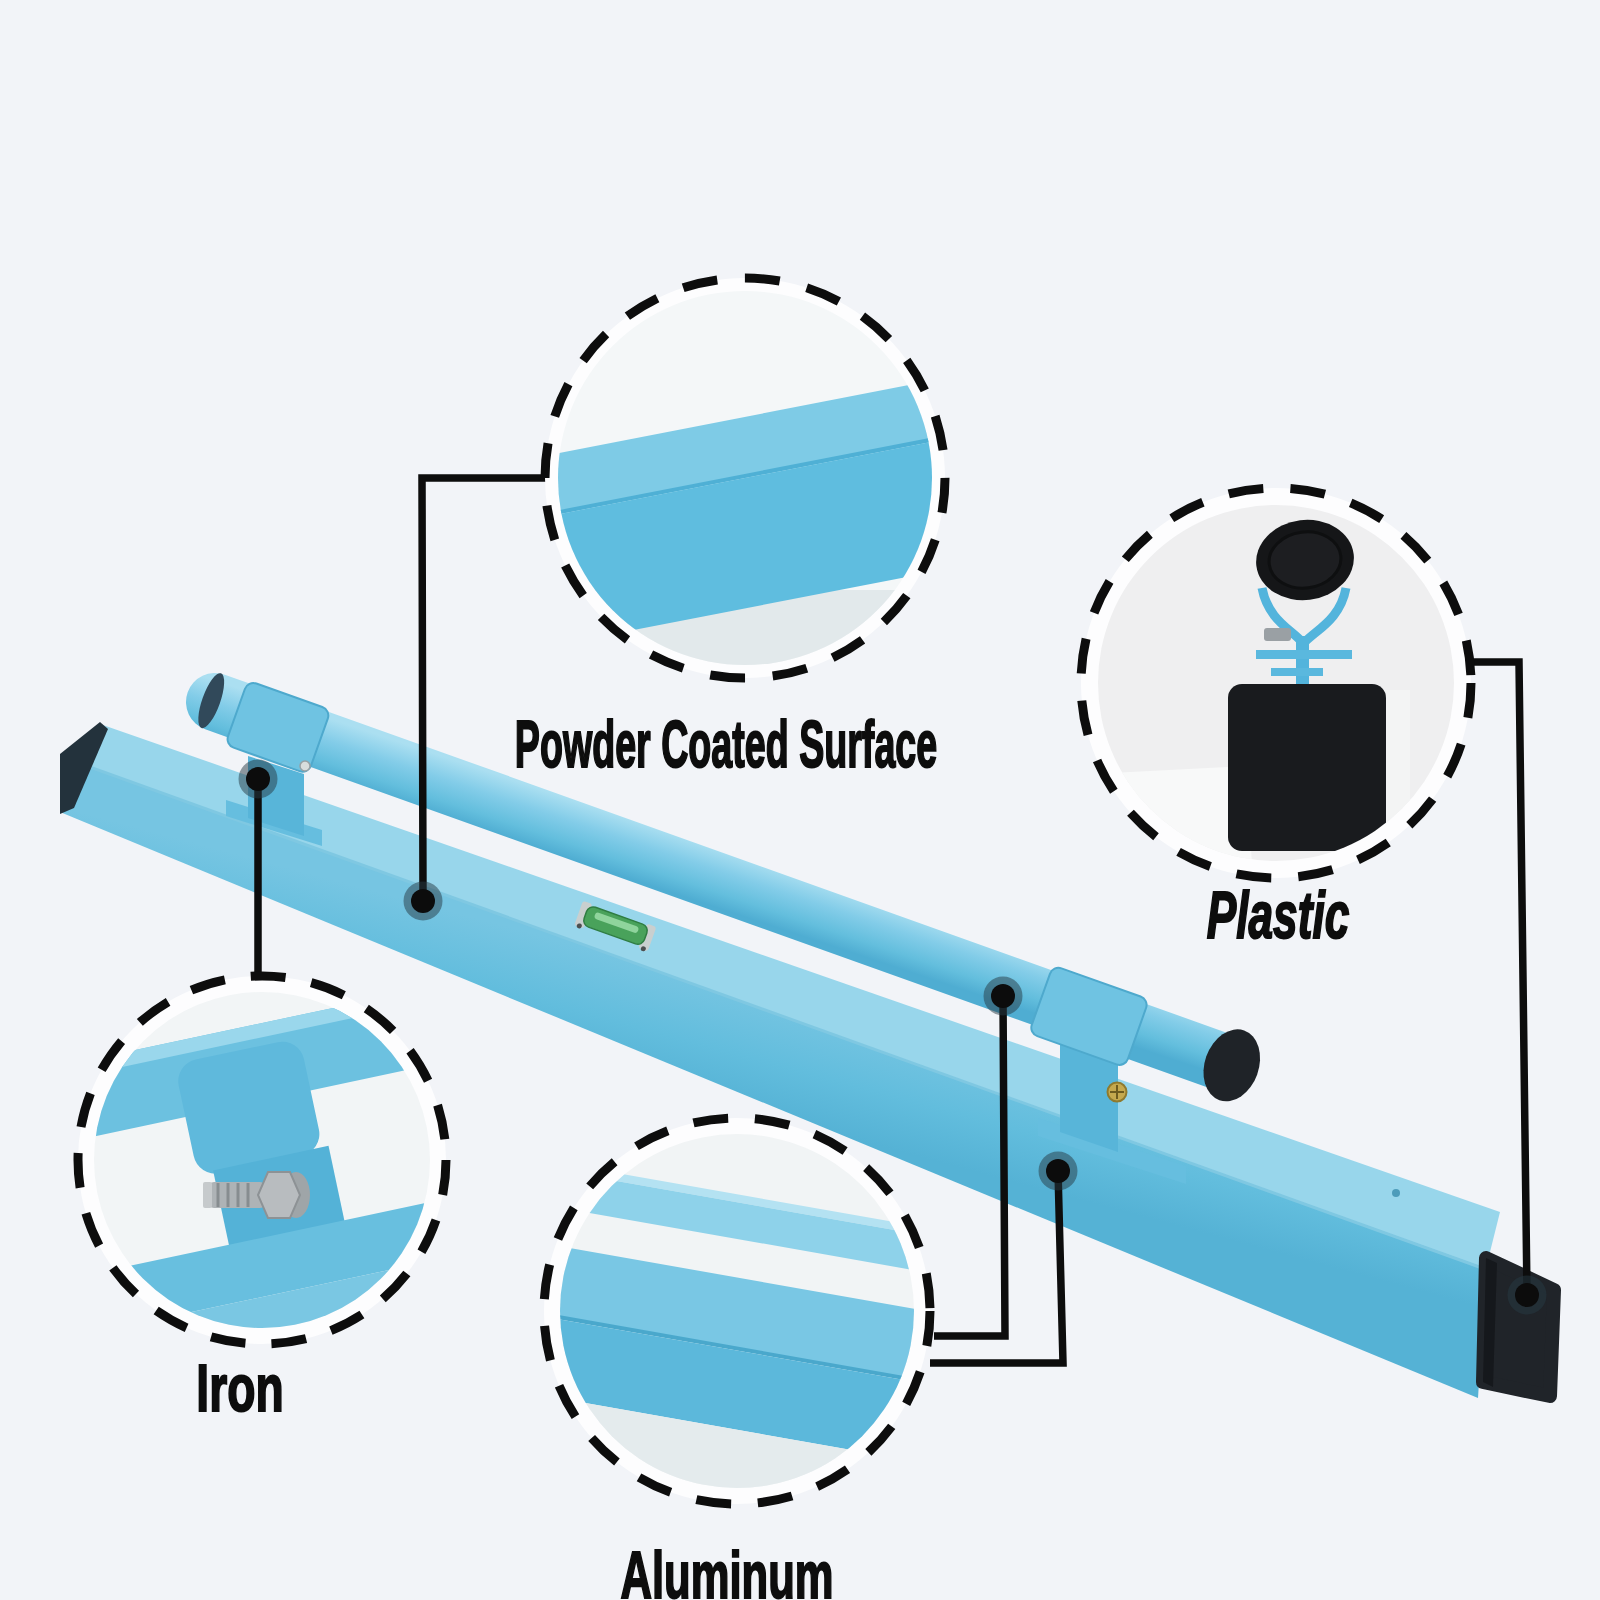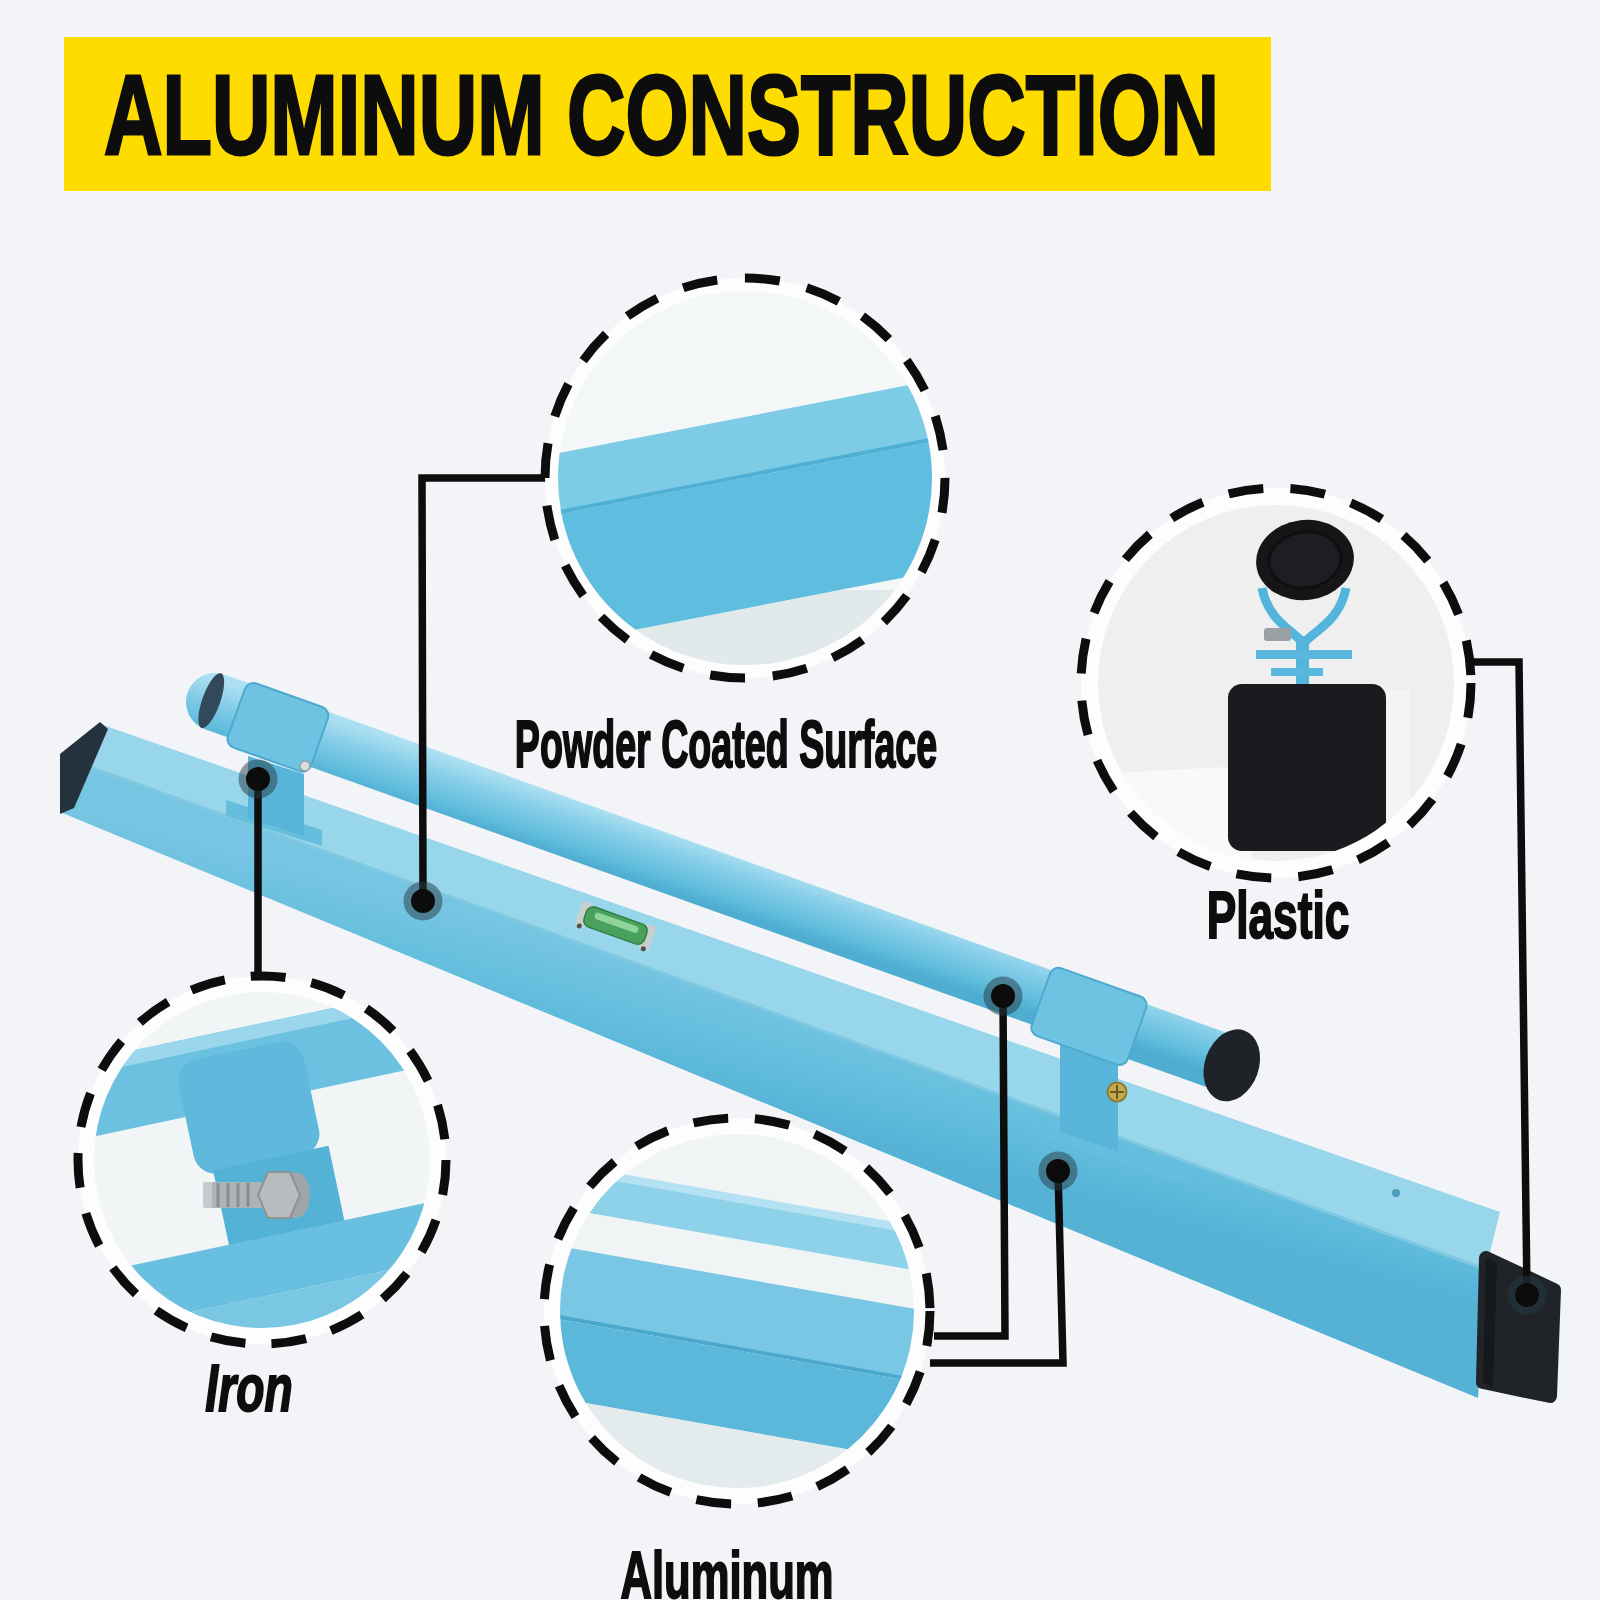--- a/index.html
+++ b/index.html
@@ -34,23 +34,23 @@
 
   .callout-label{
     position:absolute;transform:translate(-50%,-50%);
     color:var(--ink);font-weight:700;font-size:66px;white-space:nowrap;
     -webkit-text-stroke:2px var(--ink);
     text-align:center;
   }
   .callout-label > span{display:inline-block;}
   .label-powder{left:726px;top:727px;margin-top:17px;}
   .label-powder > span{transform:scaleX(0.57);}
-  .label-plastic{left:1278px;top:915px;}
+  .label-plastic{left:1278px;top:915px;font-style:italic;}
   .label-plastic > span{transform:scaleX(0.67);}
-  .label-iron{left:249px;top:1388px;font-style:italic;}
+  .label-iron{left:240px;top:1388px;}
   .label-iron > span{transform:scaleX(0.70);}
   .label-aluminum{left:727px;top:1548px;margin-top:27px;}
   .label-aluminum > span{transform:scaleX(0.66);}
 
   .connector{stroke:var(--ink);stroke-width:7.5;fill:none;}
   .dash-ring{fill:none;stroke:var(--ink);stroke-width:9;}
 </style>
 </head>
 <body>
 
@@ -250,23 +250,20 @@
           <rect x="530" y="1278" width="420" height="70" fill="#79c7e4"></rect>
           <rect x="530" y="1346" width="420" height="4" fill="#4aa8cc"></rect>
           <rect x="530" y="1350" width="420" height="78" fill="#5cb8db"></rect>
           <rect x="530" y="1428" width="420" height="70" fill="#e4ebed"></rect>
         </g>
       </g>
       <circle class="dash-ring" cx="737" cy="1311" r="193" stroke-dasharray="35 26.8"></circle>
     </g>
   </svg>
 
-  <div class="banner">
-    <span class="banner-title">ALUMINUM CONSTRUCTION</span>
-  </div>
 
   <div class="callout-label label-powder">
     <span>Powder Coated Surface</span>
   </div>
   <div class="callout-label label-plastic">
     <span>Plastic</span>
   </div>
   <div class="callout-label label-iron">
     <span>Iron</span>
   </div>

